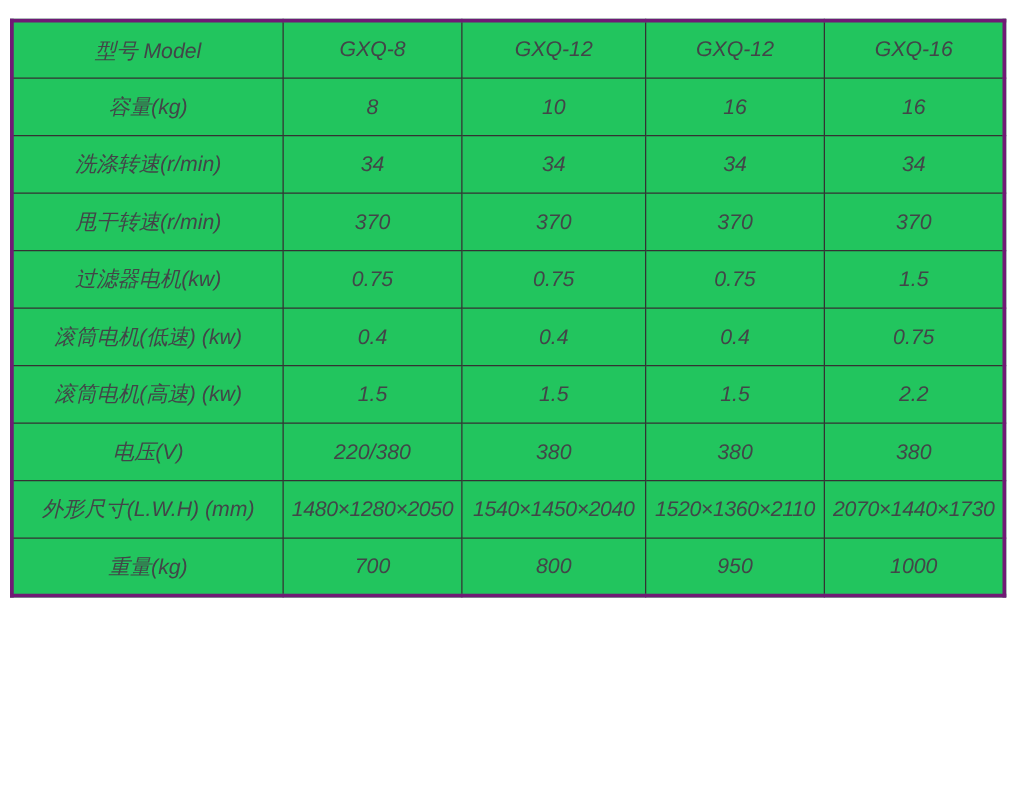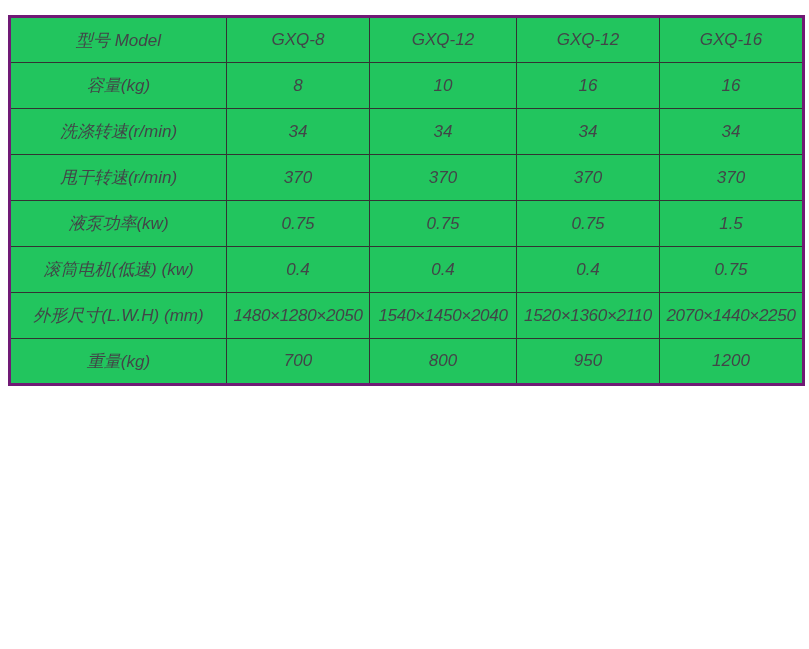--- a/index.html
+++ b/index.html
@@ -77,42 +77,56 @@
         <td>34</td>
       </tr>
       <tr>
         <td>甩干转速(r/min)</td>
         <td>370</td>
         <td>370</td>
         <td>370</td>
         <td>370</td>
       </tr>
       <tr>
-        <td>液泵功率(kw)</td>
+        <td>过滤器电机(kw)</td>
         <td>0.75</td>
         <td>0.75</td>
         <td>0.75</td>
         <td>1.5</td>
       </tr>
       <tr>
         <td>滚筒电机(低速) (kw)</td>
         <td>0.4</td>
         <td>0.4</td>
         <td>0.4</td>
         <td>0.75</td>
       </tr>
       <tr>
+        <td>滚筒电机(高速) (kw)</td>
+        <td>1.5</td>
+        <td>1.5</td>
+        <td>1.5</td>
+        <td>2.2</td>
+      </tr>
+      <tr>
+        <td>电压(V)</td>
+        <td>220/380</td>
+        <td>380</td>
+        <td>380</td>
+        <td>380</td>
+      </tr>
+      <tr>
         <td>外形尺寸(L.W.H) (mm)</td>
         <td class="dim-cell">1480×1280×2050</td>
         <td class="dim-cell">1540×1450×2040</td>
         <td class="dim-cell">1520×1360×2110</td>
-        <td class="dim-cell">2070×1440×2250</td>
+        <td class="dim-cell">2070×1440×1730</td>
       </tr>
       <tr>
         <td>重量(kg)</td>
         <td>700</td>
         <td>800</td>
         <td>950</td>
-        <td>1200</td>
+        <td>1000</td>
       </tr>
     </tbody>
   </table>
 </div>
 
 </body></html>

